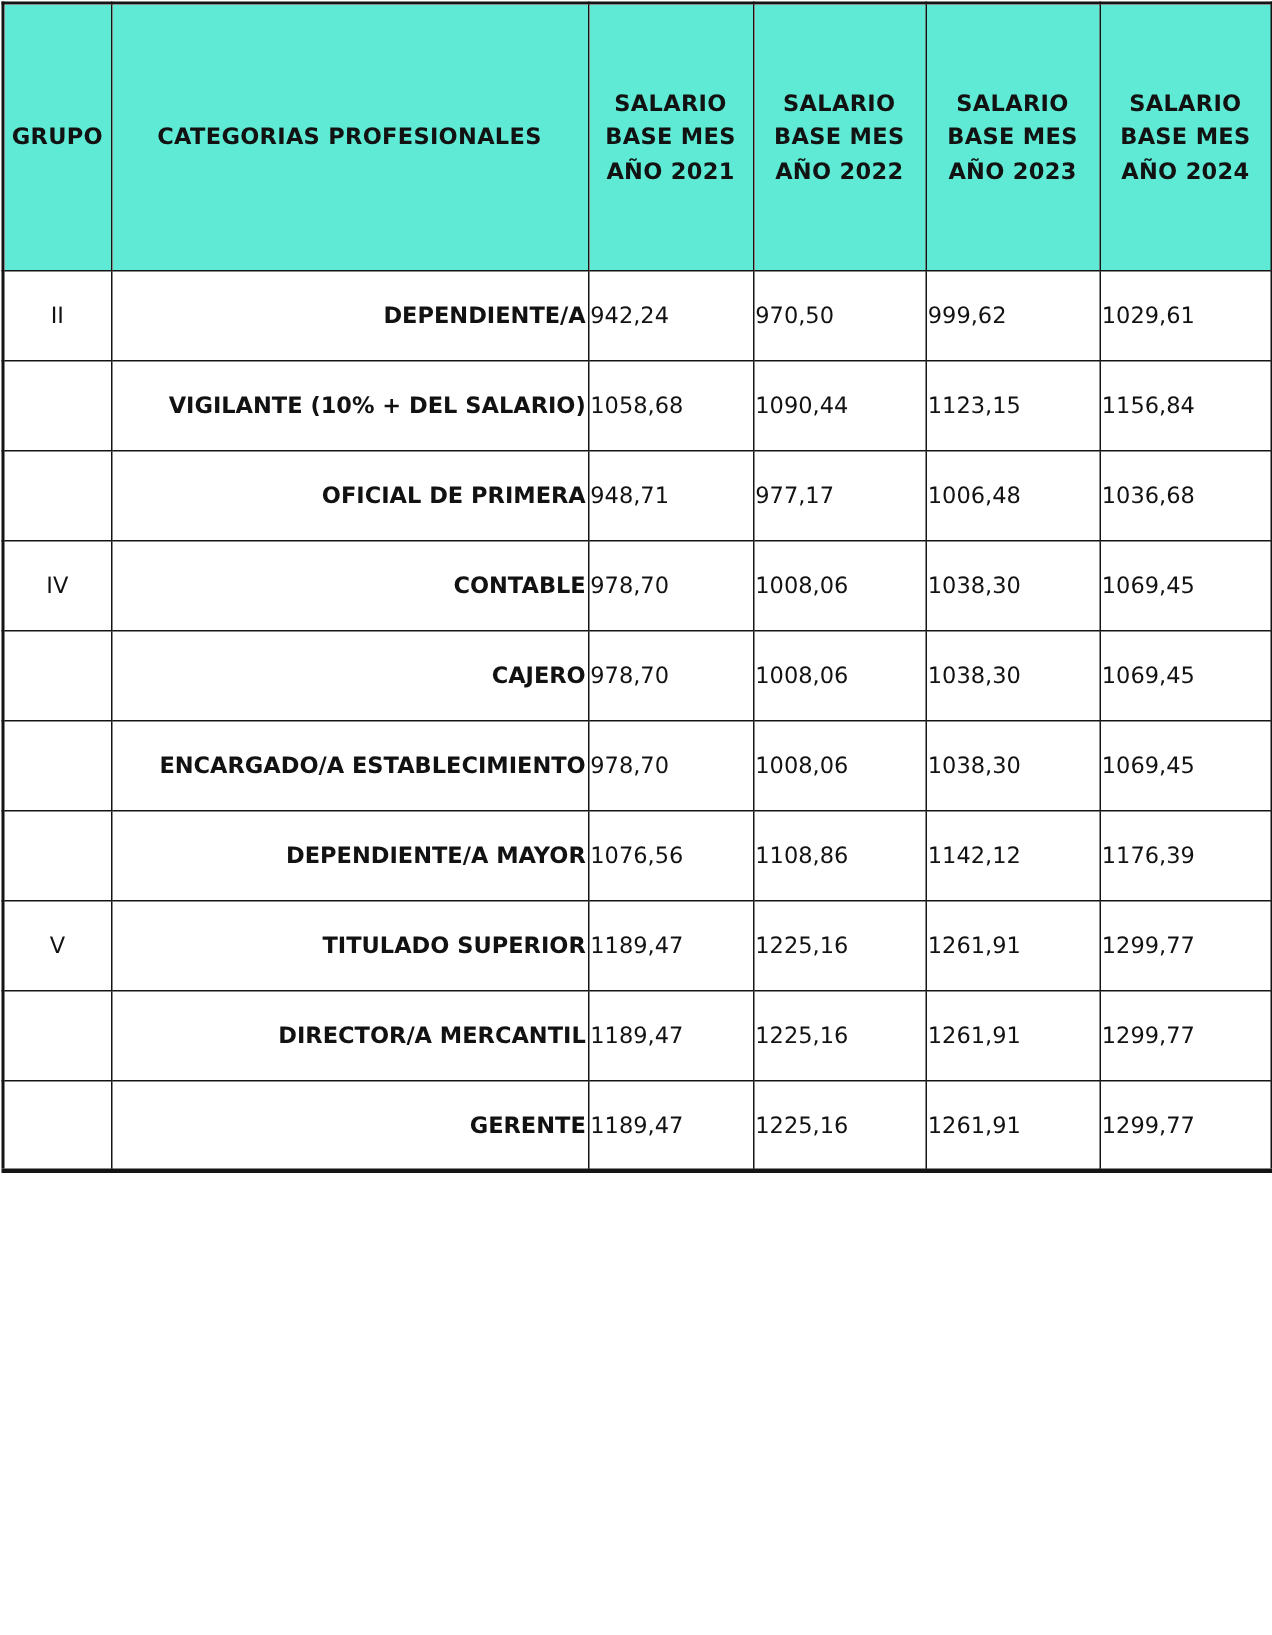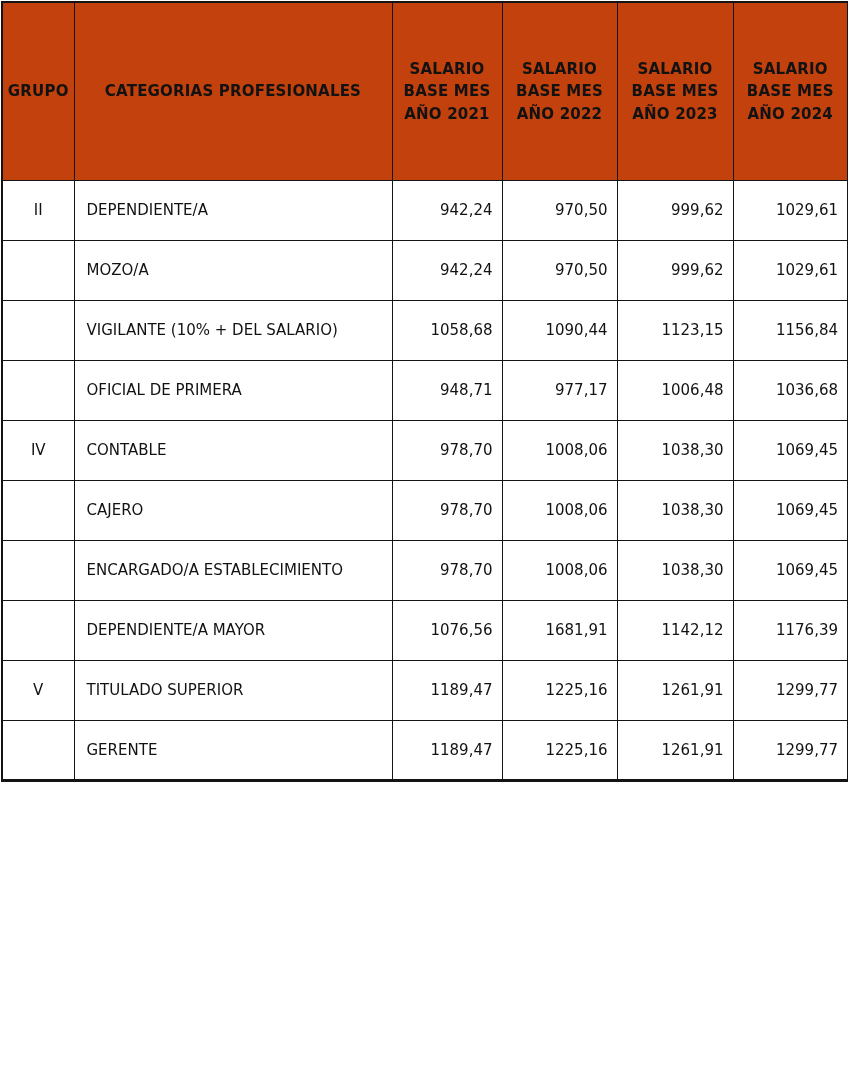--- a/index.html
+++ b/index.html
@@ -32,43 +32,43 @@
 
   th, td {
     border: 1px solid #141414;
     font-size: 15px;
     overflow: hidden;
   }
   thead tr { height: 178px; }
   tbody tr { height: 60px; margin-left: 48px;  }
 
   th {
-    background: #c2410c;
+    background: #5eead4;
     font-weight: bold;
     text-align: center;
     vertical-align: middle;
     white-space: pre-line;
     line-height: 1.5;
     letter-spacing: 0.2px;
     padding: 0 2px;
   }
   td {
     background: #ffffff;
     vertical-align: middle;
     white-space: nowrap;
   }
   td.col-grupo {
     text-align: center;
   }
   td.col-categoria {
-    text-align: left;
+    text-align: right;
     padding-left: 12px;
+    font-weight: bold;
   }
   td.col-s2021, td.col-s2022, td.col-s2023, td.col-s2024 {
-    text-align: right;
     padding-right: 9px;
   }
 </style>
 </head>
 <body>
 
 <div class="page">
   <table class="salary-table">
     <colgroup>
       <col class="c-grupo">
@@ -93,28 +93,20 @@
 AÑO 2023</th>
         <th>SALARIO
 BASE MES
 AÑO 2024</th>
       </tr>
     </thead>
     <tbody>
         <tr>
           <td class="col-grupo">II</td>
           <td class="col-categoria">DEPENDIENTE/A</td>
-          <td class="col-s2021">942,24</td>
-          <td class="col-s2022">970,50</td>
-          <td class="col-s2023">999,62</td>
-          <td class="col-s2024">1029,61</td>
-        </tr>
-        <tr>
-          <td class="col-grupo"></td>
-          <td class="col-categoria">MOZO/A</td>
           <td class="col-s2021">942,24</td>
           <td class="col-s2022">970,50</td>
           <td class="col-s2023">999,62</td>
           <td class="col-s2024">1029,61</td>
         </tr>
         <tr>
           <td class="col-grupo"></td>
           <td class="col-categoria">VIGILANTE (10% + DEL SALARIO)</td>
           <td class="col-s2021">1058,68</td>
           <td class="col-s2022">1090,44</td>
@@ -150,27 +142,35 @@
           <td class="col-categoria">ENCARGADO/A ESTABLECIMIENTO</td>
           <td class="col-s2021">978,70</td>
           <td class="col-s2022">1008,06</td>
           <td class="col-s2023">1038,30</td>
           <td class="col-s2024">1069,45</td>
         </tr>
         <tr>
           <td class="col-grupo"></td>
           <td class="col-categoria">DEPENDIENTE/A MAYOR</td>
           <td class="col-s2021">1076,56</td>
-          <td class="col-s2022">1681,91</td>
+          <td class="col-s2022">1108,86</td>
           <td class="col-s2023">1142,12</td>
           <td class="col-s2024">1176,39</td>
         </tr>
         <tr>
           <td class="col-grupo">V</td>
           <td class="col-categoria">TITULADO SUPERIOR</td>
+          <td class="col-s2021">1189,47</td>
+          <td class="col-s2022">1225,16</td>
+          <td class="col-s2023">1261,91</td>
+          <td class="col-s2024">1299,77</td>
+        </tr>
+        <tr>
+          <td class="col-grupo"></td>
+          <td class="col-categoria">DIRECTOR/A MERCANTIL</td>
           <td class="col-s2021">1189,47</td>
           <td class="col-s2022">1225,16</td>
           <td class="col-s2023">1261,91</td>
           <td class="col-s2024">1299,77</td>
         </tr>
         <tr>
           <td class="col-grupo"></td>
           <td class="col-categoria">GERENTE</td>
           <td class="col-s2021">1189,47</td>
           <td class="col-s2022">1225,16</td>

